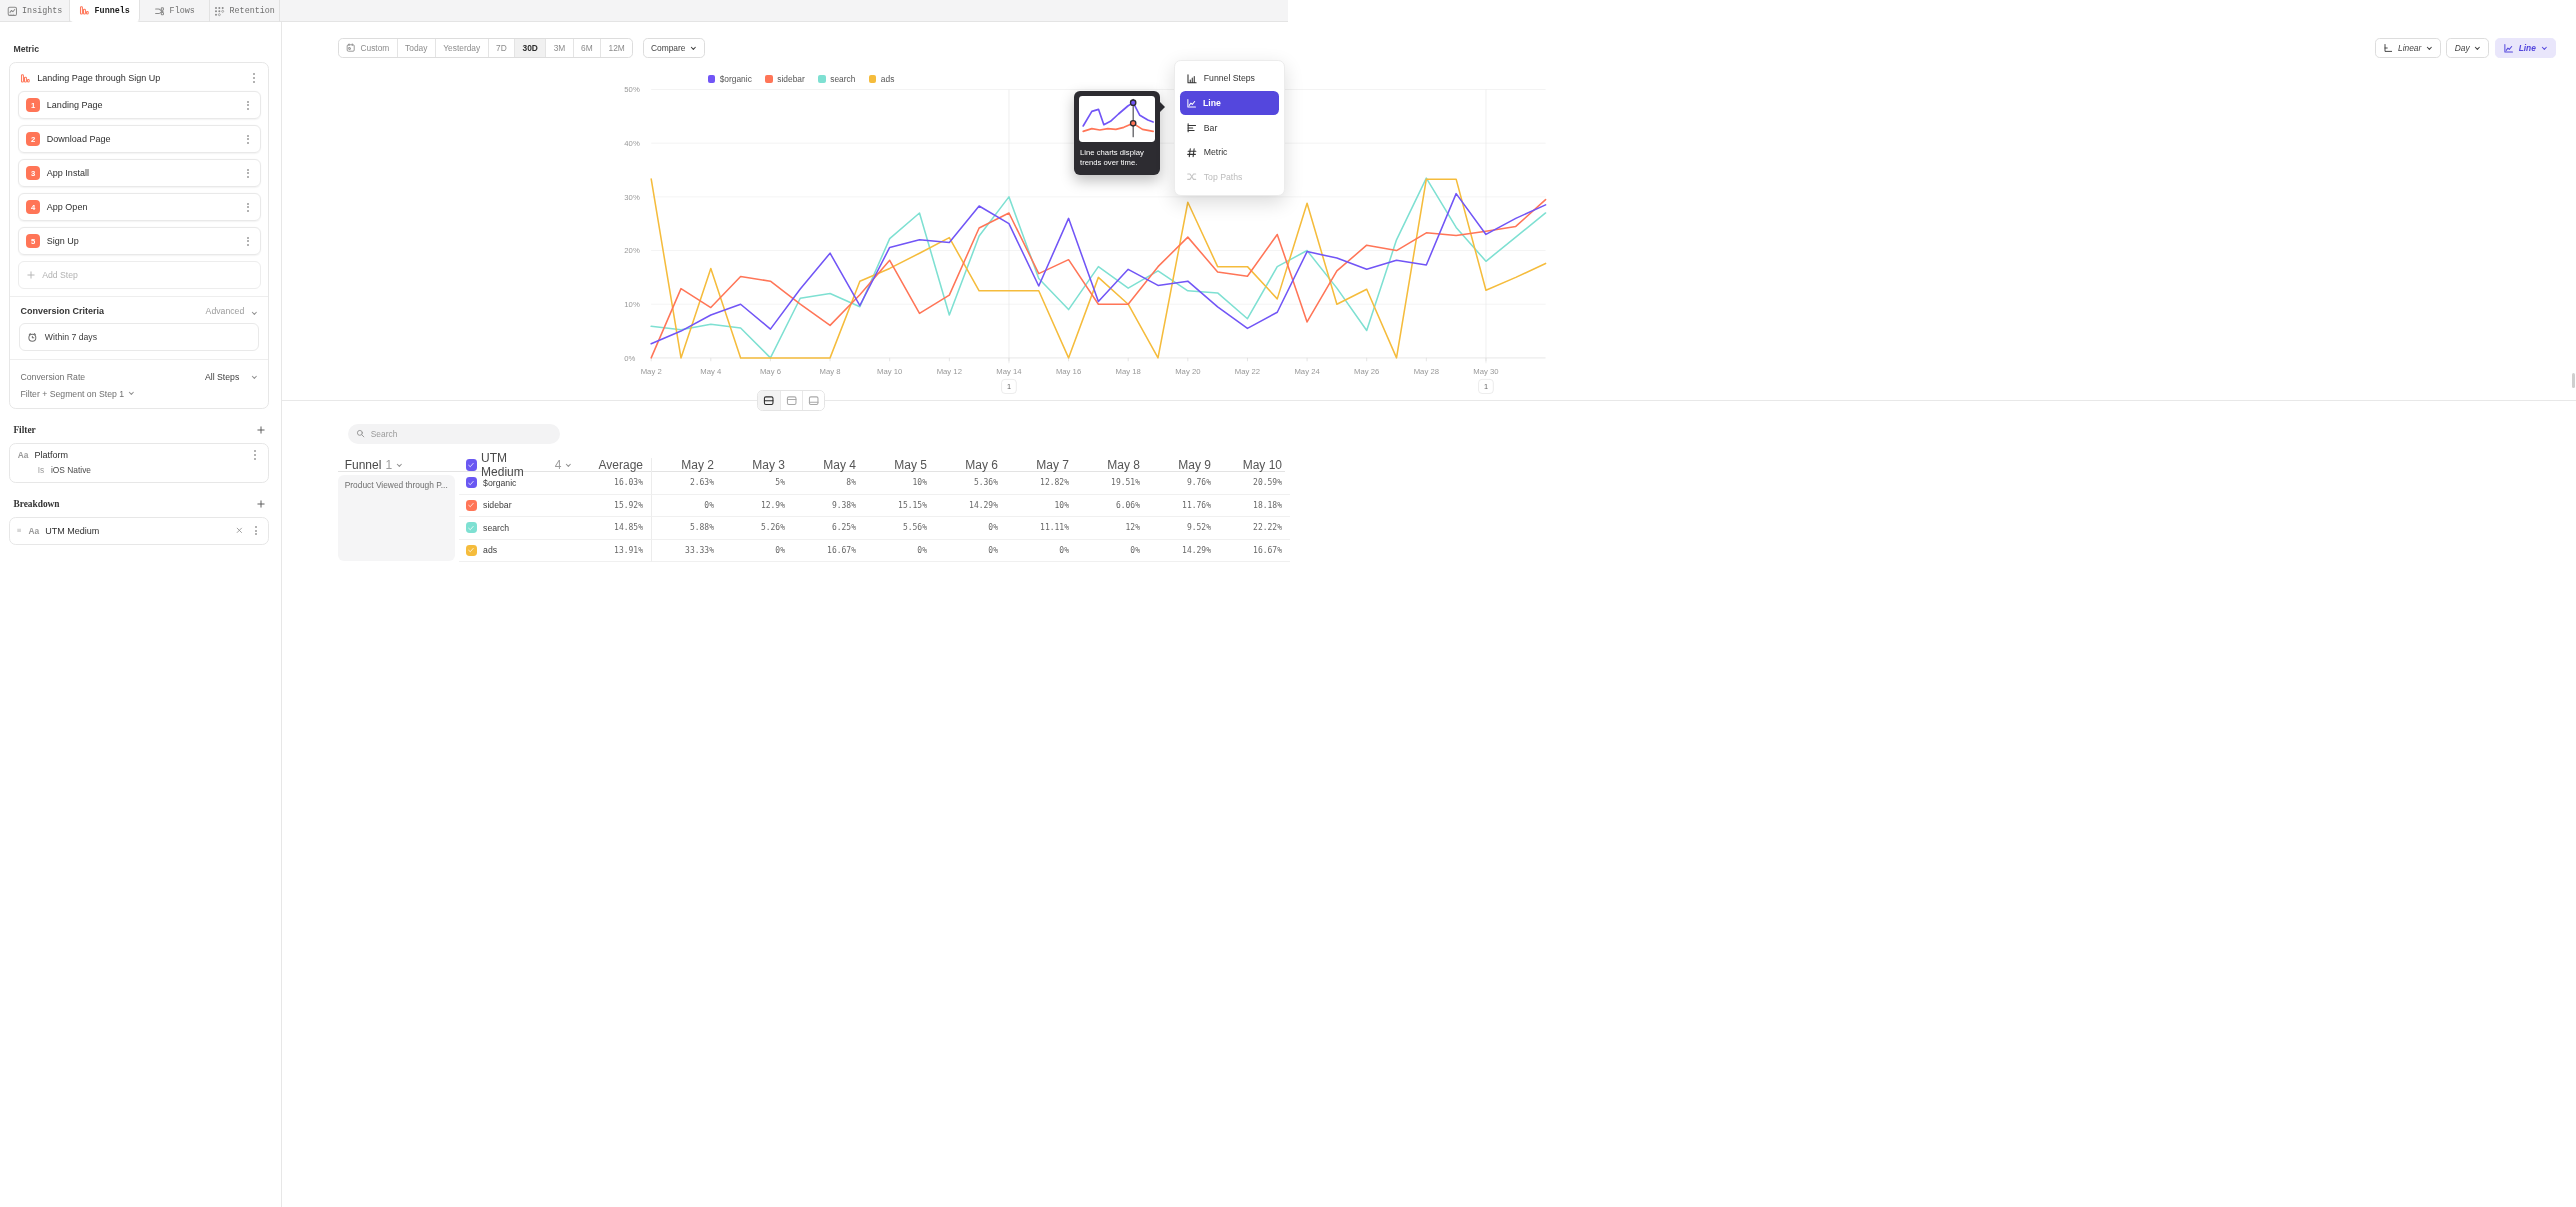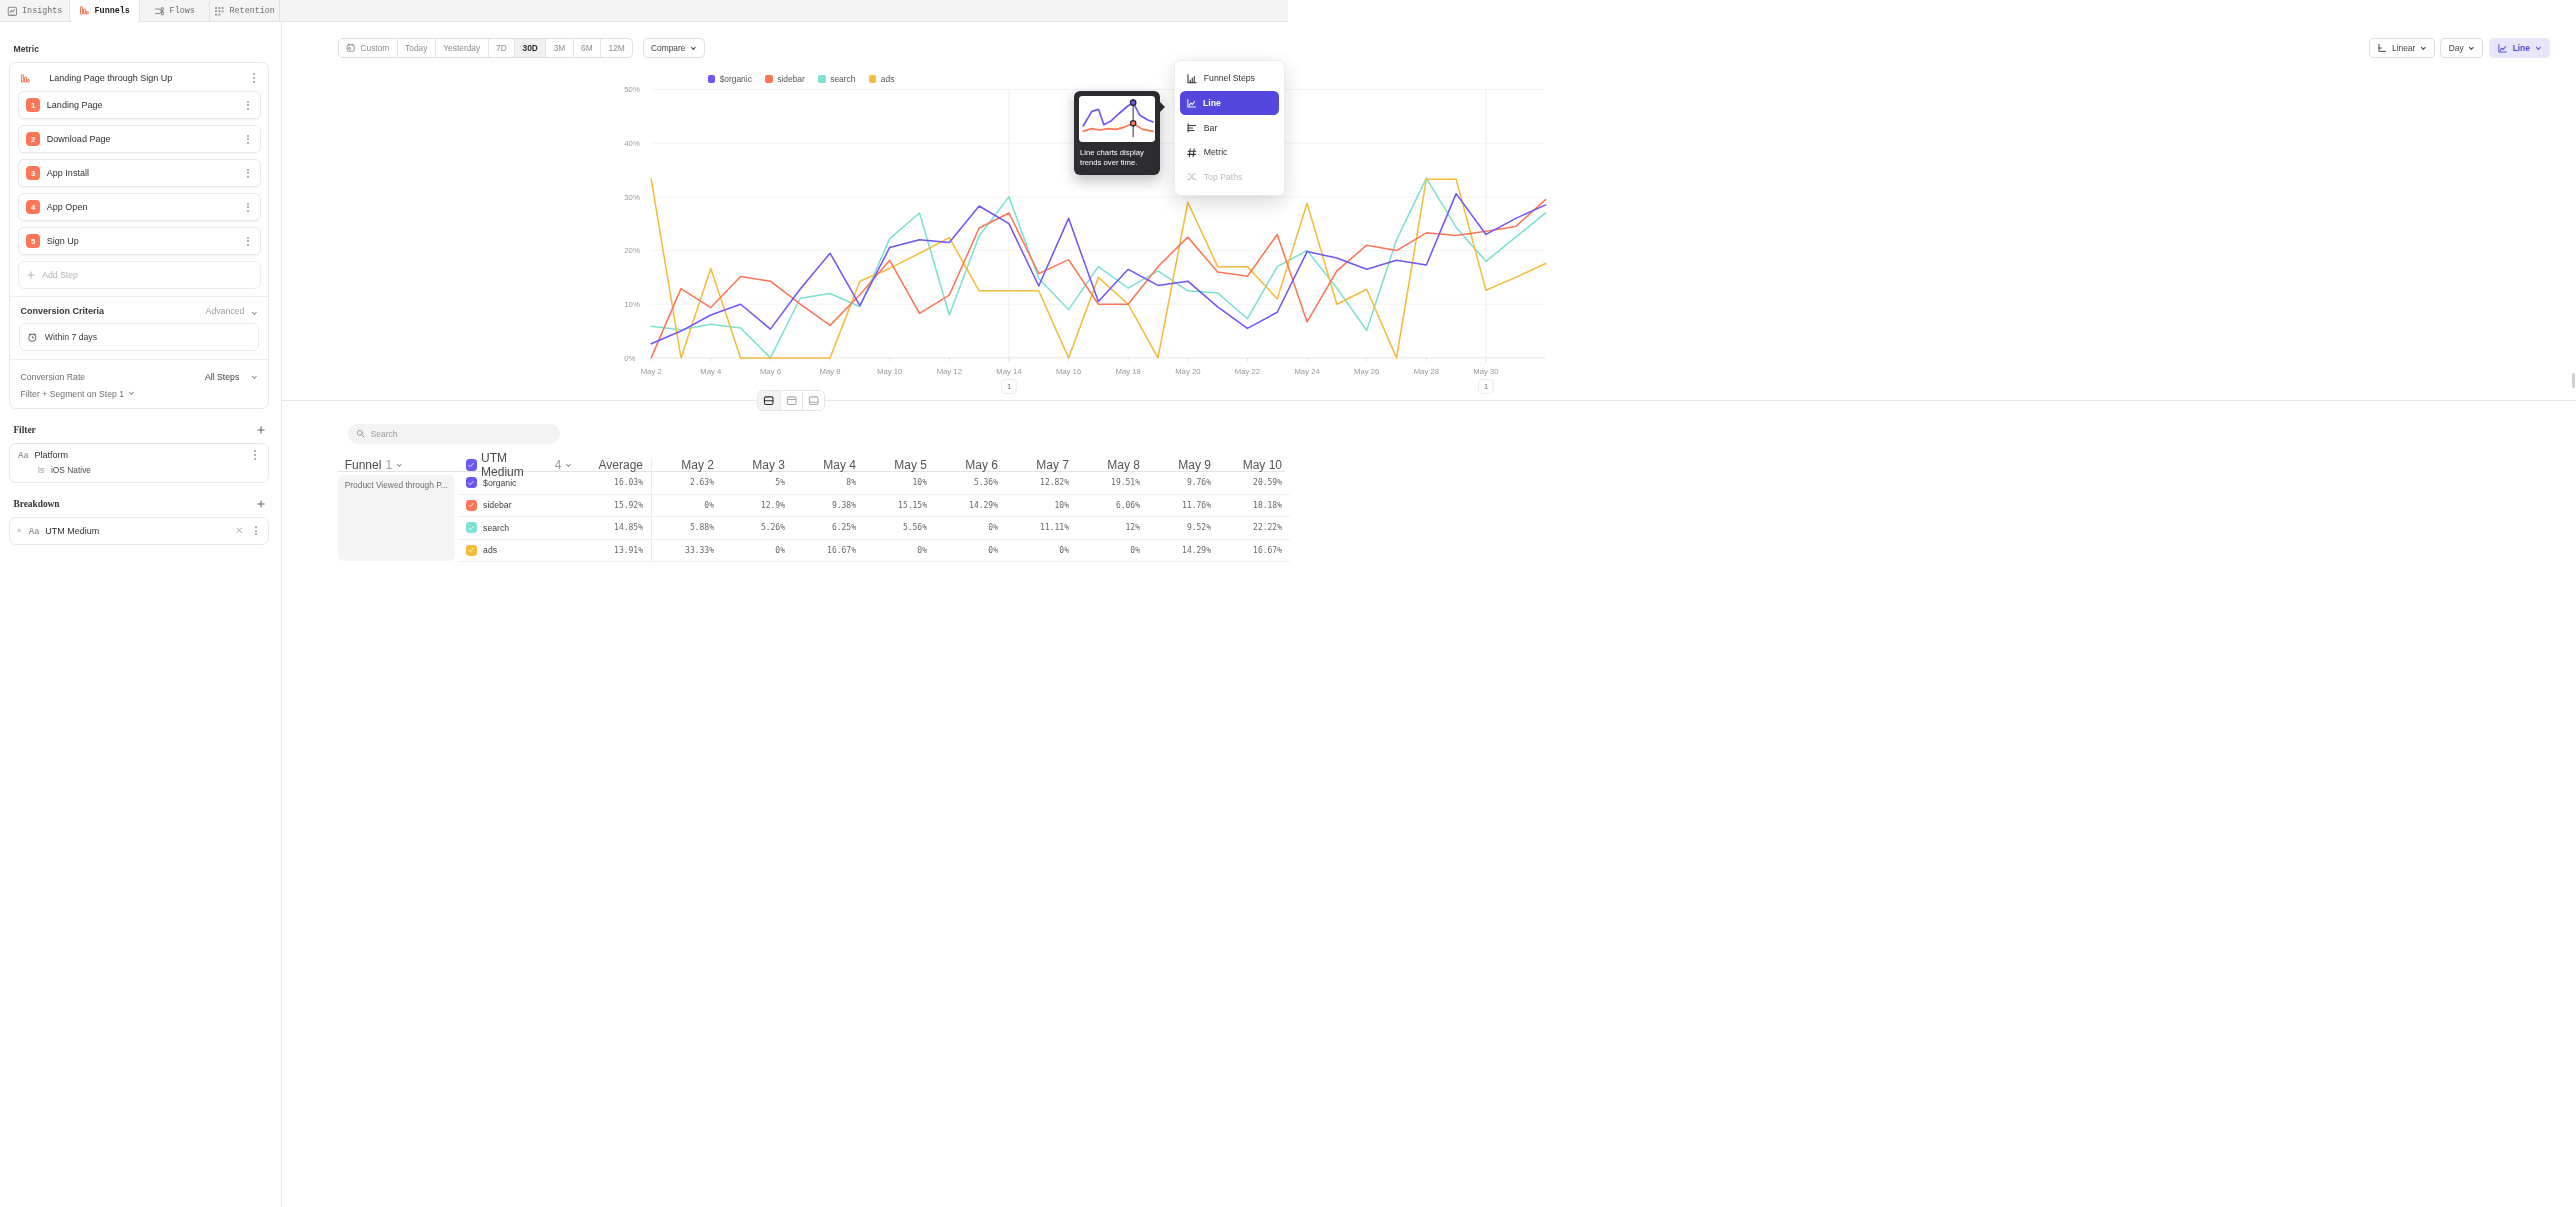--- a/index.html
+++ b/index.html
@@ -19,21 +19,21 @@
     border-radius:0 0 4px 4px; }
   .tab .icon { color:#8a8a8a; }
   .tab.active .icon { color:#FF7557; }
 
   
   .sidebar { position:absolute; left:0; top:22px; bottom:0; width:282px; background:#fff;
     border-right:0.7px solid #e7e7e7; padding:0 12px 0 9.4px; overflow:hidden; }
   .side-h1 { font-size:8.7px; font-weight:700; color:#3a3a3a; margin:21.5px 0 8px 4px; }
   .card { background:#fff; border:0.7px solid #e7e7e7; border-radius:6.7px; }
   .metric-card { padding:7.4px 7.4px 2.7px 7.4px; }
-  .metric-head { display:flex; align-items:center; gap:18px; padding:2.7px 1.3px 8px 2.7px; }
+  .metric-head { display:flex; align-items:center; gap:6px; padding:2.7px 1.3px 8px 2.7px; }
   .metric-head .title { flex:1; font-size:9px; font-weight:500; color:#2f2f2f; }
   .kebab { width:10.7px; display:inline-flex; flex-direction:column; align-items:center; gap:1.7px; cursor:pointer; }
   .kebab i { width:2px; height:2px; border-radius:50%; background:#9a9a9a; display:block; }
   .step { display:flex; align-items:center; gap:6.7px; height:28px; padding:0 6.7px 0 7.4px;
     border:0.7px solid #e9e9e9; border-radius:6px; margin-bottom:6px;
     box-shadow:0 0.7px 1.3px rgba(0,0,0,.05); cursor:pointer; }
   .step-num { width:14px; height:14px; border-radius:4px; background:#FF7557; color:#fff;
     font-size:7.7px; font-weight:700; display:flex; align-items:center; justify-content:center; }
   .step-label { flex:1; font-size:9px; color:#2f2f2f; }
   .add-step { display:flex; align-items:center; gap:6px; height:28px; padding:0 7.4px;
@@ -67,21 +67,21 @@
   .seg { display:flex; border:0.7px solid #ddd; border-radius:4.7px; overflow:hidden; background:#fff; height:20px; }
   .seg .rng { display:flex; align-items:center; gap:4.7px; padding:0 7.4px; font-size:8.4px;
     color:#8d8d8d; border-left:0.7px solid #e4e4e4; cursor:pointer; white-space:nowrap; }
   .seg .rng:first-child { border-left:none; color:#8d8d8d; }
   .seg .rng.active { background:#f1f1f1; color:#2d2d2d; font-weight:700; }
   .chip { display:inline-flex; align-items:center; gap:4.7px; height:20px; padding:0 7.4px;
     border:0.7px solid #ddd; border-radius:4.7px; background:#fff; font-size:8.4px; color:#444;
     cursor:pointer; white-space:nowrap; }
   .chip .icon { color:#3c3c3c; }
   .chev { color:#8f8f8f; }
-  .right-controls { position:absolute; right:13px; top:0; display:flex; gap:5.4px; }
+  .right-controls { position:absolute; right:7px; top:0; display:flex; gap:5.4px;font-style:italic; }
   .chip.line-active { background:#E9E6FB; border-color:#E9E6FB; color:#5447DD; font-weight:600; }
   .chip.line-active .icon, .chip.line-active .chev { color:#5447DD; }
 
   .legend { position:absolute; left:56px; top:52px; width:926px; display:flex; justify-content:center; gap:13.4px; }
   .lg-item { display:flex; align-items:center; gap:4.7px; font-size:8.4px; color:#555; cursor:pointer; }
   .lg-sw { width:7.4px; height:7.4px; border-radius:2px; }
 
   .chart-wrap { position:absolute; left:341px; top:62px; width:936px; height:319px; }
 
   

